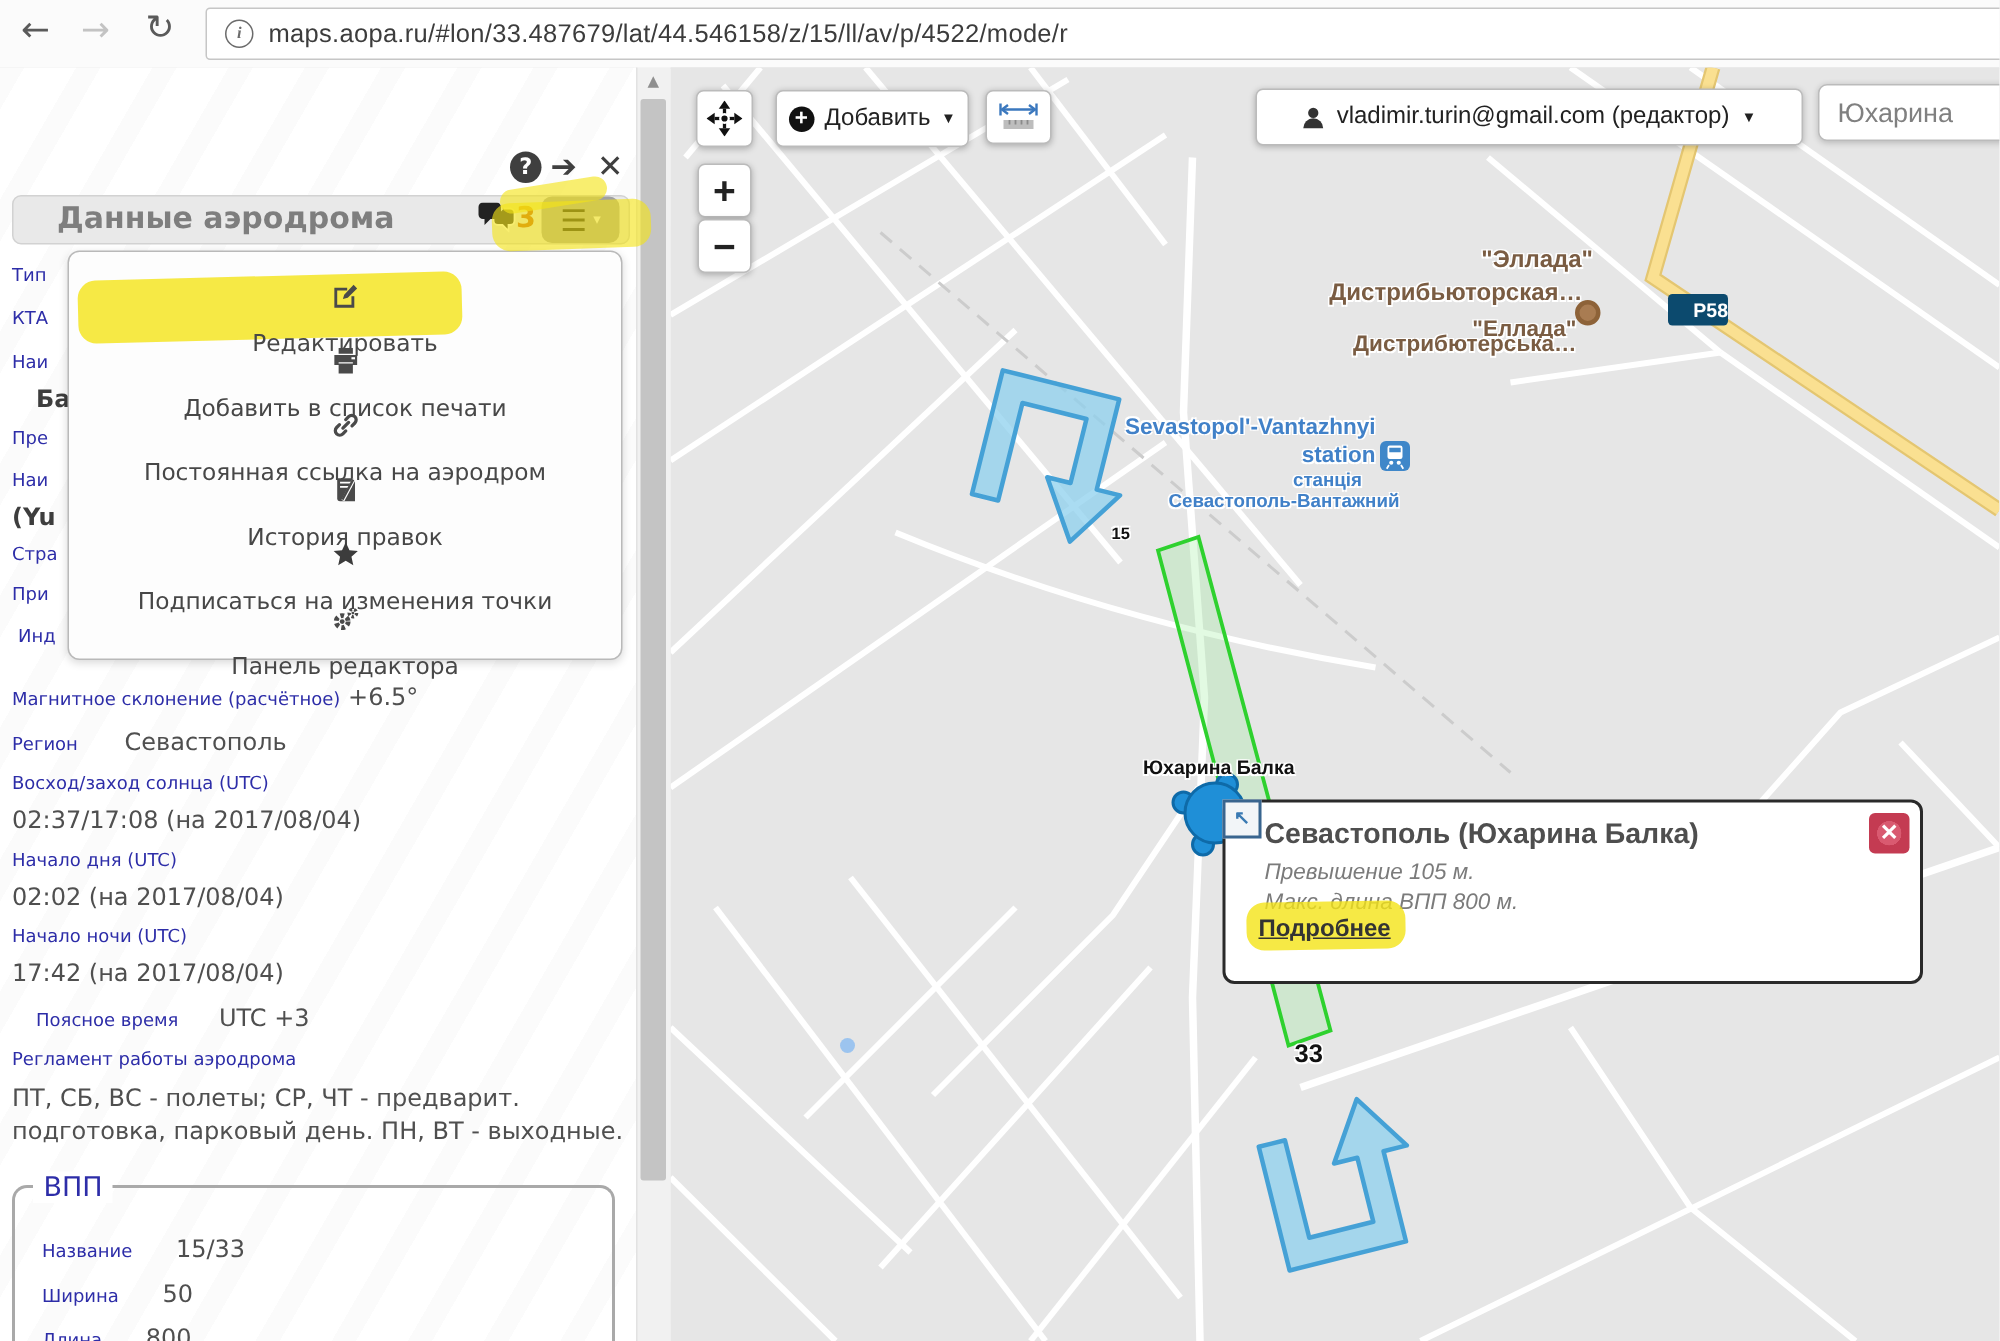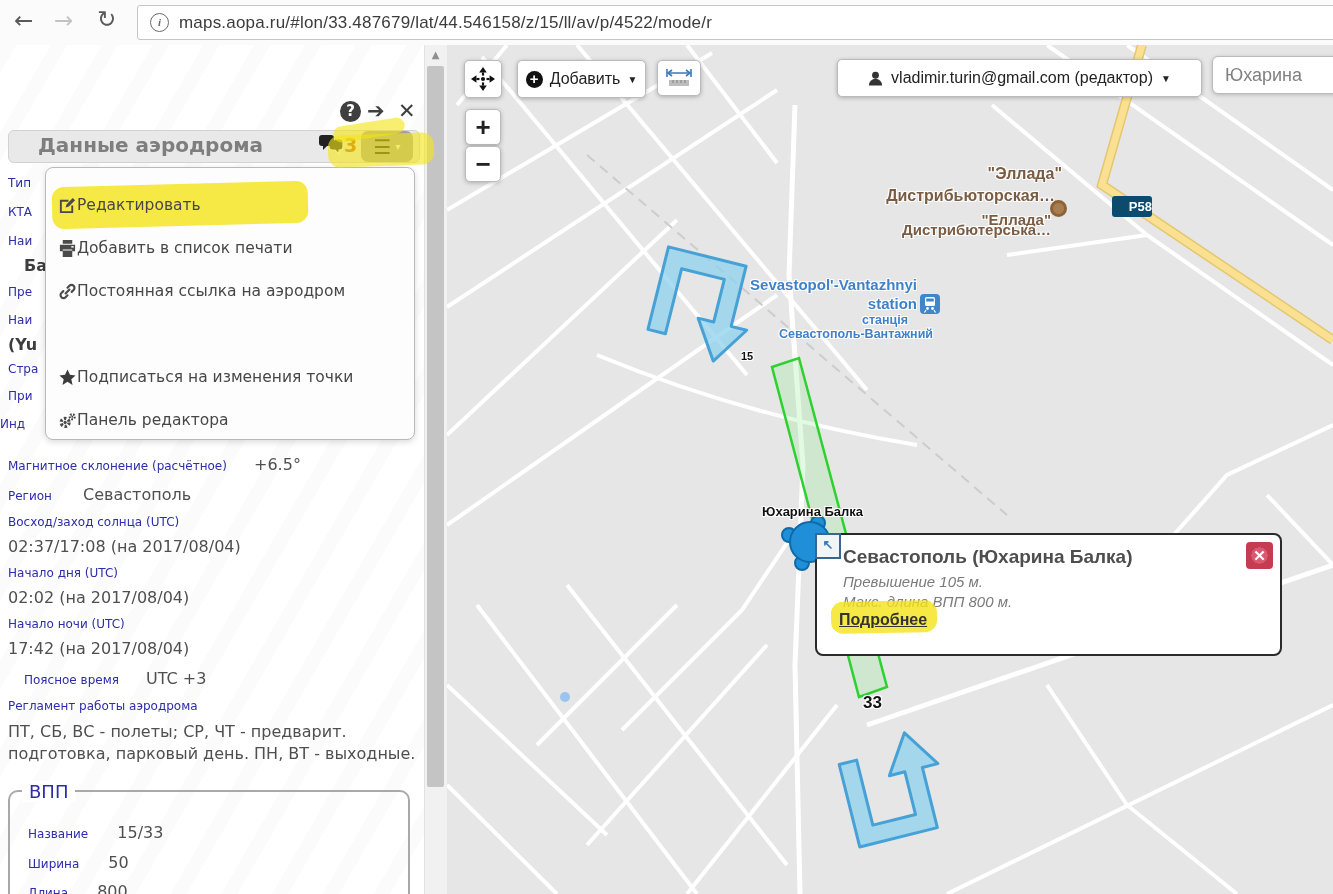--- a/index.html
+++ b/index.html
@@ -26,22 +26,22 @@
   #panel-title{left:38px;top:88px;font-size:20px;font-weight:bold;color:#7e7e7e;}
   #comments-count{left:344px;top:89px;font-size:19px;font-weight:bold;color:#c25400;}
   #menu-button{left:361px;top:86px;width:52px;height:31px;background:#a0a0a0;border-radius:7px;
                display:flex;align-items:center;justify-content:center;gap:4px;cursor:pointer;}
   #menu-button .bars{font-size:20px;color:#111;line-height:1;}
   #menu-button .caret{font-size:10px;color:#f4f4f4;}
   .hl{background:#f4e417;opacity:.62;border-radius:12px;pointer-events:none;}
   
   #dropdown-menu{left:45px;top:122px;width:370px;height:273px;background:#fdfdfd;border:1px solid #b9b9b9;
                  border-radius:8px;box-shadow:0 2px 6px rgba(0,0,0,.15);box-sizing:border-box;}
-  .menu-item{position:absolute;left:12px;width:344px;height:34px;display:flex;align-items:center;
-             cursor:pointer;}
+  .menu-item{position:absolute;left:12px;width:344px;height:34px;display:flex;align-items:center;gap:13px;
+             cursor:pointer;flex-direction:column;}
   .menu-item .mi-label{font-size:15.5px;color:#474747;position:relative;z-index:2;}
   .menu-item svg{flex:0 0 auto;position:relative;z-index:2;}
   
   .lbl{color:#2d2da8;font-size:12px;white-space:nowrap;}
   .val{color:#4f4f4f;font-size:16px;white-space:nowrap;}
   .valbold{color:#3d3d3d;font-size:16px;font-weight:bold;white-space:nowrap;}
   #reg-text{left:8px;top:676px;width:408px;font-size:16px;color:#4f4f4f;line-height:22px;white-space:normal;}
   #vpp-fieldset{left:8px;top:745px;width:398px;height:200px;border:2px solid #a9a9a9;border-radius:10px;
                 border-bottom:none;}
   #vpp-legend{left:22px;top:736px;background:#fff;padding:0 7px;font-size:18px;color:#2d2da8;}
@@ -112,21 +112,21 @@
 
   <div class="abs lbl" style="left:8px;top:131px;">Тип</div>
   <div class="abs lbl" style="left:8px;top:160px;">КТА</div>
   <div class="abs lbl" style="left:8px;top:189px;">Наи</div>
   <div class="abs valbold" style="left:24px;top:211px;">Бал</div>
   <div class="abs lbl" style="left:8px;top:240px;">Пре</div>
   <div class="abs lbl" style="left:8px;top:268px;">Наи</div>
   <div class="abs valbold" style="left:8px;top:290px;">(Yu</div>
   <div class="abs lbl" style="left:8px;top:317px;">Стра</div>
   <div class="abs lbl" style="left:8px;top:344px;">При</div>
-  <div class="abs lbl" style="left:0;top:372px;text-align:center;">Инд</div>
+  <div class="abs lbl" style="left:12px;top:372px;text-align:center;">Инд</div>
 
   <div id="dropdown-menu" class="abs">
     <div class="abs hl" style="left:6px;top:16px;width:256px;height:42px;transform:rotate(-1.5deg);opacity:.8;z-index:1;"></div>
     <div class="menu-item" style="top:20px;">
       <svg width="19" height="19" viewBox="0 0 20 20">
         <path d="M2 4h9v2H4v10h10v-6h2v8H2z" fill="#4a4a4a"></path>
         <path d="M8 12l.9-3L15.5 2 18 4.5 11.4 11l-3.4 1z" fill="#4a4a4a"></path>
       </svg>
       <span class="mi-label">Редактировать</span>
     </div>
@@ -140,40 +140,49 @@
     <div class="menu-item" style="top:106px;">
       <svg width="19" height="19" viewBox="0 0 20 20">
         <g stroke="#4a4a4a" stroke-width="2.3" fill="none" stroke-linecap="round">
           <path d="M8 12l4-4"></path>
           <path d="M10 6l2-2a3.1 3.1 0 014.4 4.4l-2 2"></path>
           <path d="M10 14l-2 2a3.1 3.1 0 01-4.4-4.4l2-2"></path>
         </g>
       </svg>
       <span class="mi-label">Постоянная ссылка на аэродром</span>
     </div>
+    <div class="menu-item" style="top:149px;">
+      <svg width="19" height="19" viewBox="0 0 20 20">
+        <path d="M4 2h10a2.5 2.5 0 012.5 2.5V18H6a2 2 0 01-2-2z" fill="#4a4a4a"></path>
+        <path d="M6 5h8M6 8h8" stroke="#fff" stroke-width="1.2"></path>
+        <path d="M15 2l2 1-8 15-2-1z" fill="#fff"></path>
+        <path d="M14.5 2.5l1.5.8-7.6 14-1.5-.8z" fill="#4a4a4a"></path>
+      </svg>
+      <span class="mi-label">История правок</span>
+    </div>
     <div class="menu-item" style="top:192px;">
       <svg width="19" height="19" viewBox="0 0 20 20">
         <polygon points="10,1.5 12.6,7.2 18.5,7.8 14,11.8 15.3,17.8 10,14.5 4.7,17.8 6,11.8 1.5,7.8 7.4,7.2" fill="#3c3c3c"></polygon>
       </svg>
       <span class="mi-label">Подписаться на изменения точки</span>
     </div>
     <div class="menu-item" style="top:235px;">
       <svg width="19" height="19" viewBox="0 0 20 20">
         <circle cx="7.5" cy="12" r="4.2" fill="none" stroke="#4a4a4a" stroke-width="3.4" stroke-dasharray="2.6 1.9"></circle>
         <circle cx="7.5" cy="12" r="1.7" fill="#4a4a4a"></circle>
         <circle cx="15" cy="6" r="2.6" fill="none" stroke="#4a4a4a" stroke-width="2.4" stroke-dasharray="1.8 1.4"></circle>
         <circle cx="15" cy="6" r="1" fill="#4a4a4a"></circle>
       </svg>
       <span class="mi-label">Панель редактора</span>
     </div>
   </div>
 
   <div class="abs" style="left:8px;top:410px;">
     <span class="lbl">Магнитное склонение (расчётное)</span>
-    <span class="val" style="margin-left:22px;">+6.5°</span>
+    <span class="val" style="">+6.5°</span>
   </div>
   <div class="abs" style="left:8px;top:440px;">
     <span class="lbl">Регион</span>
     <span class="val" style="margin-left:26px;">Севастополь</span>
   </div>
   <div class="abs lbl" style="left:8px;top:470px;">Восход/заход солнца (UTC)</div>
   <div class="abs val" style="left:8px;top:492px;">02:37/17:08 (на 2017/08/04)</div>
   <div class="abs lbl" style="left:8px;top:521px;">Начало дня (UTC)</div>
   <div class="abs val" style="left:8px;top:543px;">02:02 (на 2017/08/04)</div>
   <div class="abs lbl" style="left:8px;top:572px;">Начало ночи (UTC)</div>

